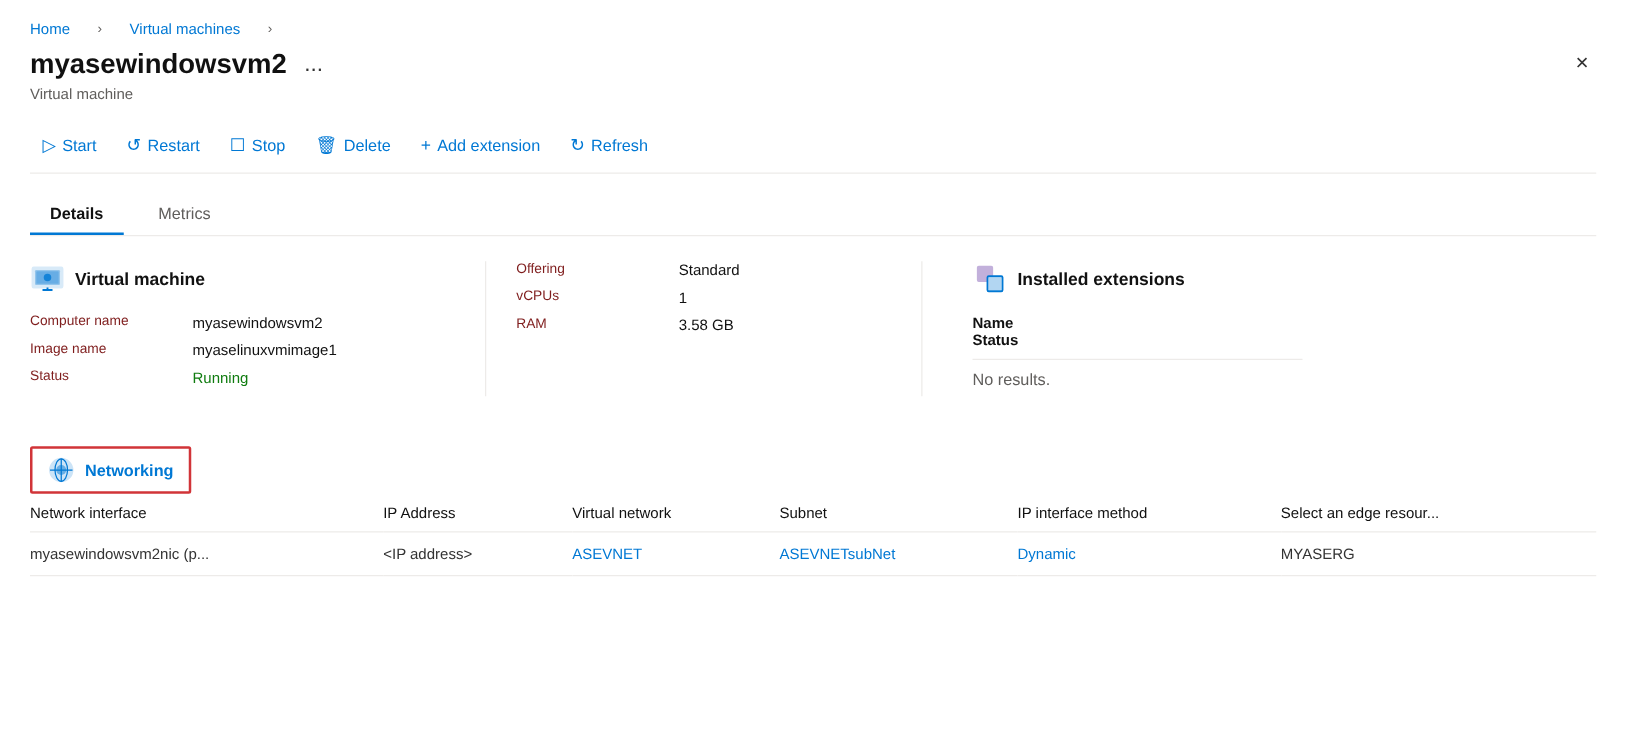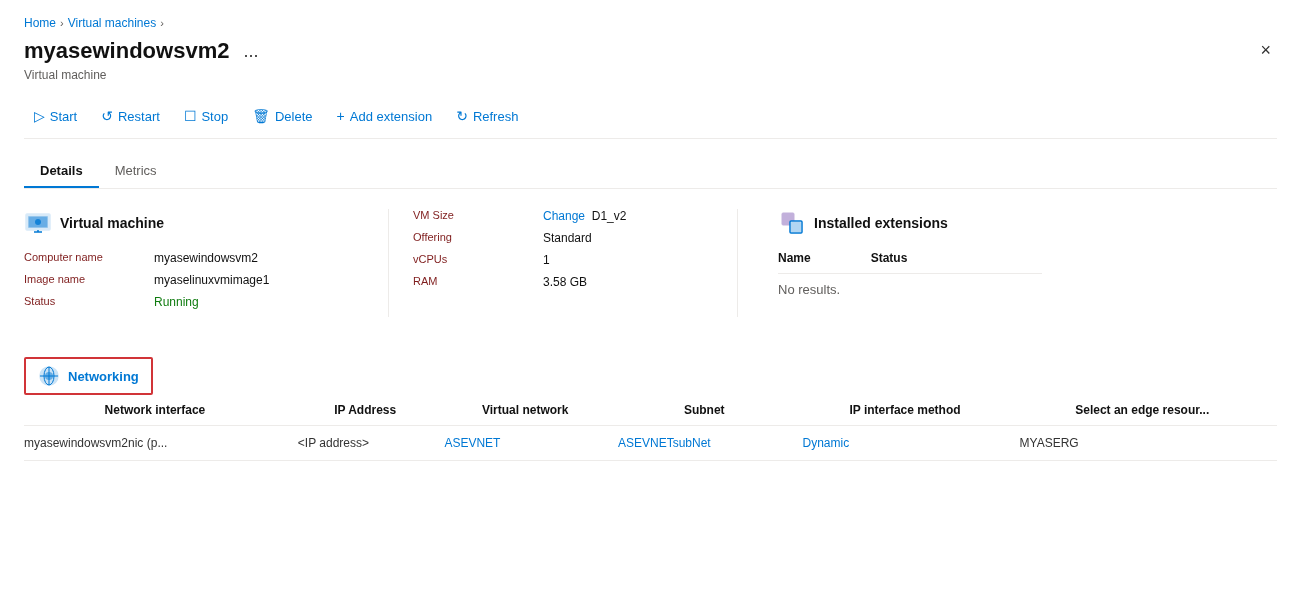--- a/index.html
+++ b/index.html
@@ -1,39 +1,39 @@
 <!DOCTYPE html>
 <html><head>
   <meta charset="utf-8">
   <style>
     * { box-sizing: border-box; margin: 0; padding: 0; }
     body { font-family: 'Segoe UI', Arial, sans-serif; font-size: 13px; color: #333; background: #fff; }
     
     .container { width: 1301px; min-height: 596px; background: #fff; padding: 16px 24px; }
     
     
-    .breadcrumb { display: flex; align-items: center; gap: 4px; font-size: 12px; color: #0078d4; margin-bottom: 8px; }
+    .breadcrumb { display: flex; align-items: center; gap: 22px; font-size: 12px; color: #0078d4; margin-bottom: 8px; }
     .breadcrumb a { color: #0078d4; text-decoration: none; }
     .breadcrumb-sep { color: #605e5c; font-size: 11px; }
     
     
     .page-header { display: flex; align-items: flex-start; justify-content: space-between; margin-bottom: 4px; }
     .page-title-area { display: flex; align-items: center; gap: 8px; }
     .page-title { font-size: 22px; font-weight: 600; color: #111; }
     .ellipsis-btn { background: none; border: none; cursor: pointer; font-size: 18px; color: #333; padding: 2px 6px; }
     .close-btn { background: none; border: none; cursor: pointer; font-size: 18px; color: #333; padding: 2px 6px; }
     .page-subtitle { font-size: 12px; color: #605e5c; margin-bottom: 12px; }
     
     
     .toolbar { display: flex; align-items: center; gap: 4px; padding: 8px 0; border-bottom: 1px solid #edebe9; margin-bottom: 16px; }
     .toolbar-btn { display: flex; align-items: center; gap: 5px; background: none; border: none; cursor: pointer; color: #0078d4; font-size: 13px; padding: 6px 10px; border-radius: 2px; }
     .toolbar-btn .icon { font-size: 14px; color: #0078d4; }
     
     
-    .tabs { display: flex; gap: 0; margin-bottom: 20px; border-bottom: 1px solid #edebe9; }
+    .tabs { display: flex; gap: 12px; margin-bottom: 20px; border-bottom: 1px solid #edebe9; }
     .tab { padding: 8px 16px; cursor: pointer; font-size: 13px; color: #605e5c; border-bottom: 2px solid transparent; }
     .tab.active { color: #111; font-weight: 600; border-bottom: 2px solid #0078d4; }
     
     
     .content-area { display: flex; gap: 0; }
     
     
     .section { flex: 1; padding-right: 24px; }
     .section-header { display: flex; align-items: center; gap: 8px; margin-bottom: 14px; }
     .section-title { font-size: 14px; font-weight: 600; color: #111; }
@@ -48,30 +48,30 @@
     
     
     .v-divider { width: 1px; background: #edebe9; margin: 0 24px; }
     
     
     .networking-box { border: 2px solid #d13438; border-radius: 2px; display: inline-flex; align-items: center; gap: 8px; padding: 6px 12px; margin-top: 24px; cursor: pointer; }
     .networking-label { font-size: 13px; font-weight: 600; color: #0078d4; }
     
     
     .net-table { width: 100%; border-collapse: collapse; margin-top: 0; }
-    .net-table th { text-align: center; font-size: 12px; font-weight: 700; color: #111; padding: 8px 12px 8px 0; border-bottom: 1px solid #edebe9; }
+    .net-table th { text-align: left; font-size: 12px; font-weight: 400; color: #111; padding: 8px 12px 8px 0; border-bottom: 1px solid #edebe9; }
     .net-table td { text-align: left; font-size: 12px; color: #333; padding: 10px 12px 10px 0; border-bottom: 1px solid #edebe9; }
     .net-table td.blue { color: #0078d4; }
     
     .networking-section { margin-top: 20px; }
     
     
     .ext-section { min-width: 280px; padding-left: 16px; }
     .no-results { color: #605e5c; font-size: 13px; margin-top: 8px; }
-    .ext-header-row { display: flex; gap: 60px; margin-bottom: 8px; border-bottom: 1px solid #edebe9; padding-bottom: 8px; }
+    .ext-header-row { display: flex; margin-bottom: 8px; border-bottom: 1px solid #edebe9; padding-bottom: 8px; flex-direction: column; }
     .ext-col-label { font-size: 12px; font-weight: 600; color: #111; }
 
     
     .vm-icon-svg { width: 28px; height: 28px; }
     
     .full-width-section { width: 100%; margin-top: 16px; }
   </style>
 </head>
 <body>
 
@@ -153,27 +153,20 @@
           <span class="prop-label">Status</span>
           <span class="prop-value running">Running</span>
         </div>
       </div>
     </div>
 
     <div class="v-divider"></div>
 
     <div class="section" style="max-width: 300px;">
       <div class="properties">
-        <div class="prop-row">
-          <span class="prop-label">VM Size</span>
-          <span class="prop-value">
-            <a href="#">Change</a>
-            &nbsp;<span>D1_v2</span>
-          </span>
-        </div>
         <div class="prop-row">
           <span class="prop-label">Offering</span>
           <span class="prop-value">Standard</span>
         </div>
         <div class="prop-row">
           <span class="prop-label">vCPUs</span>
           <span class="prop-value">1</span>
         </div>
         <div class="prop-row">
           <span class="prop-label">RAM</span>

